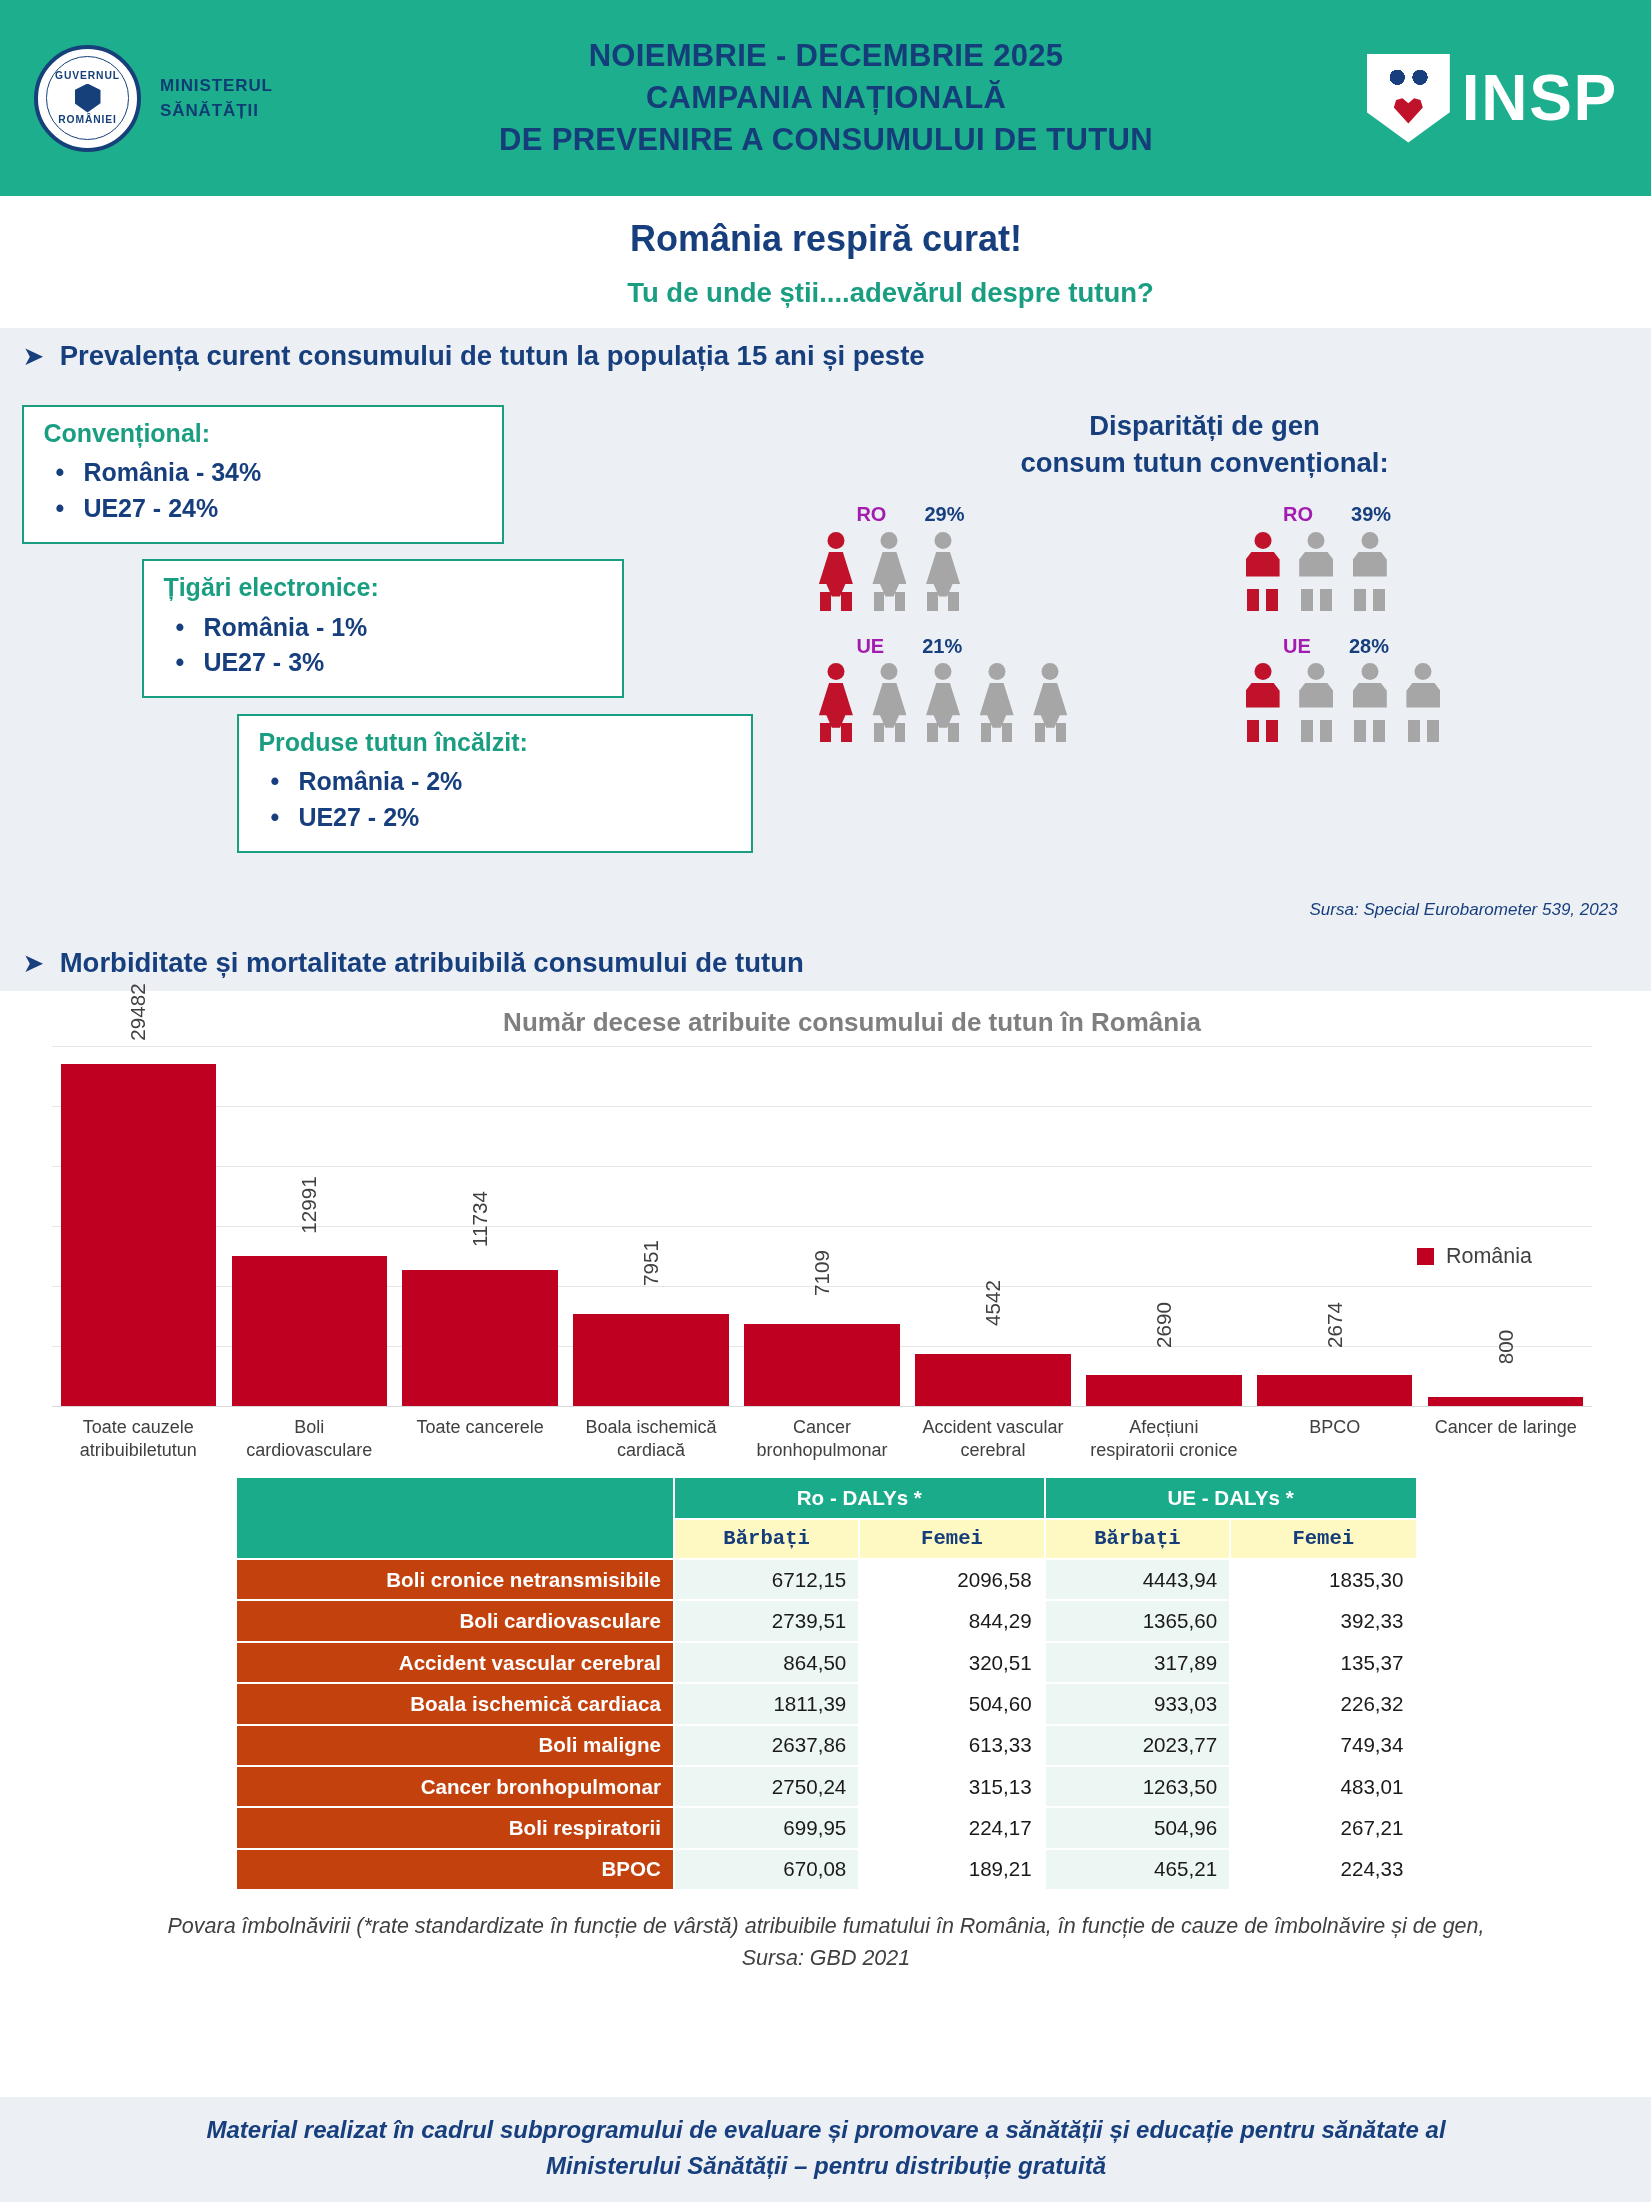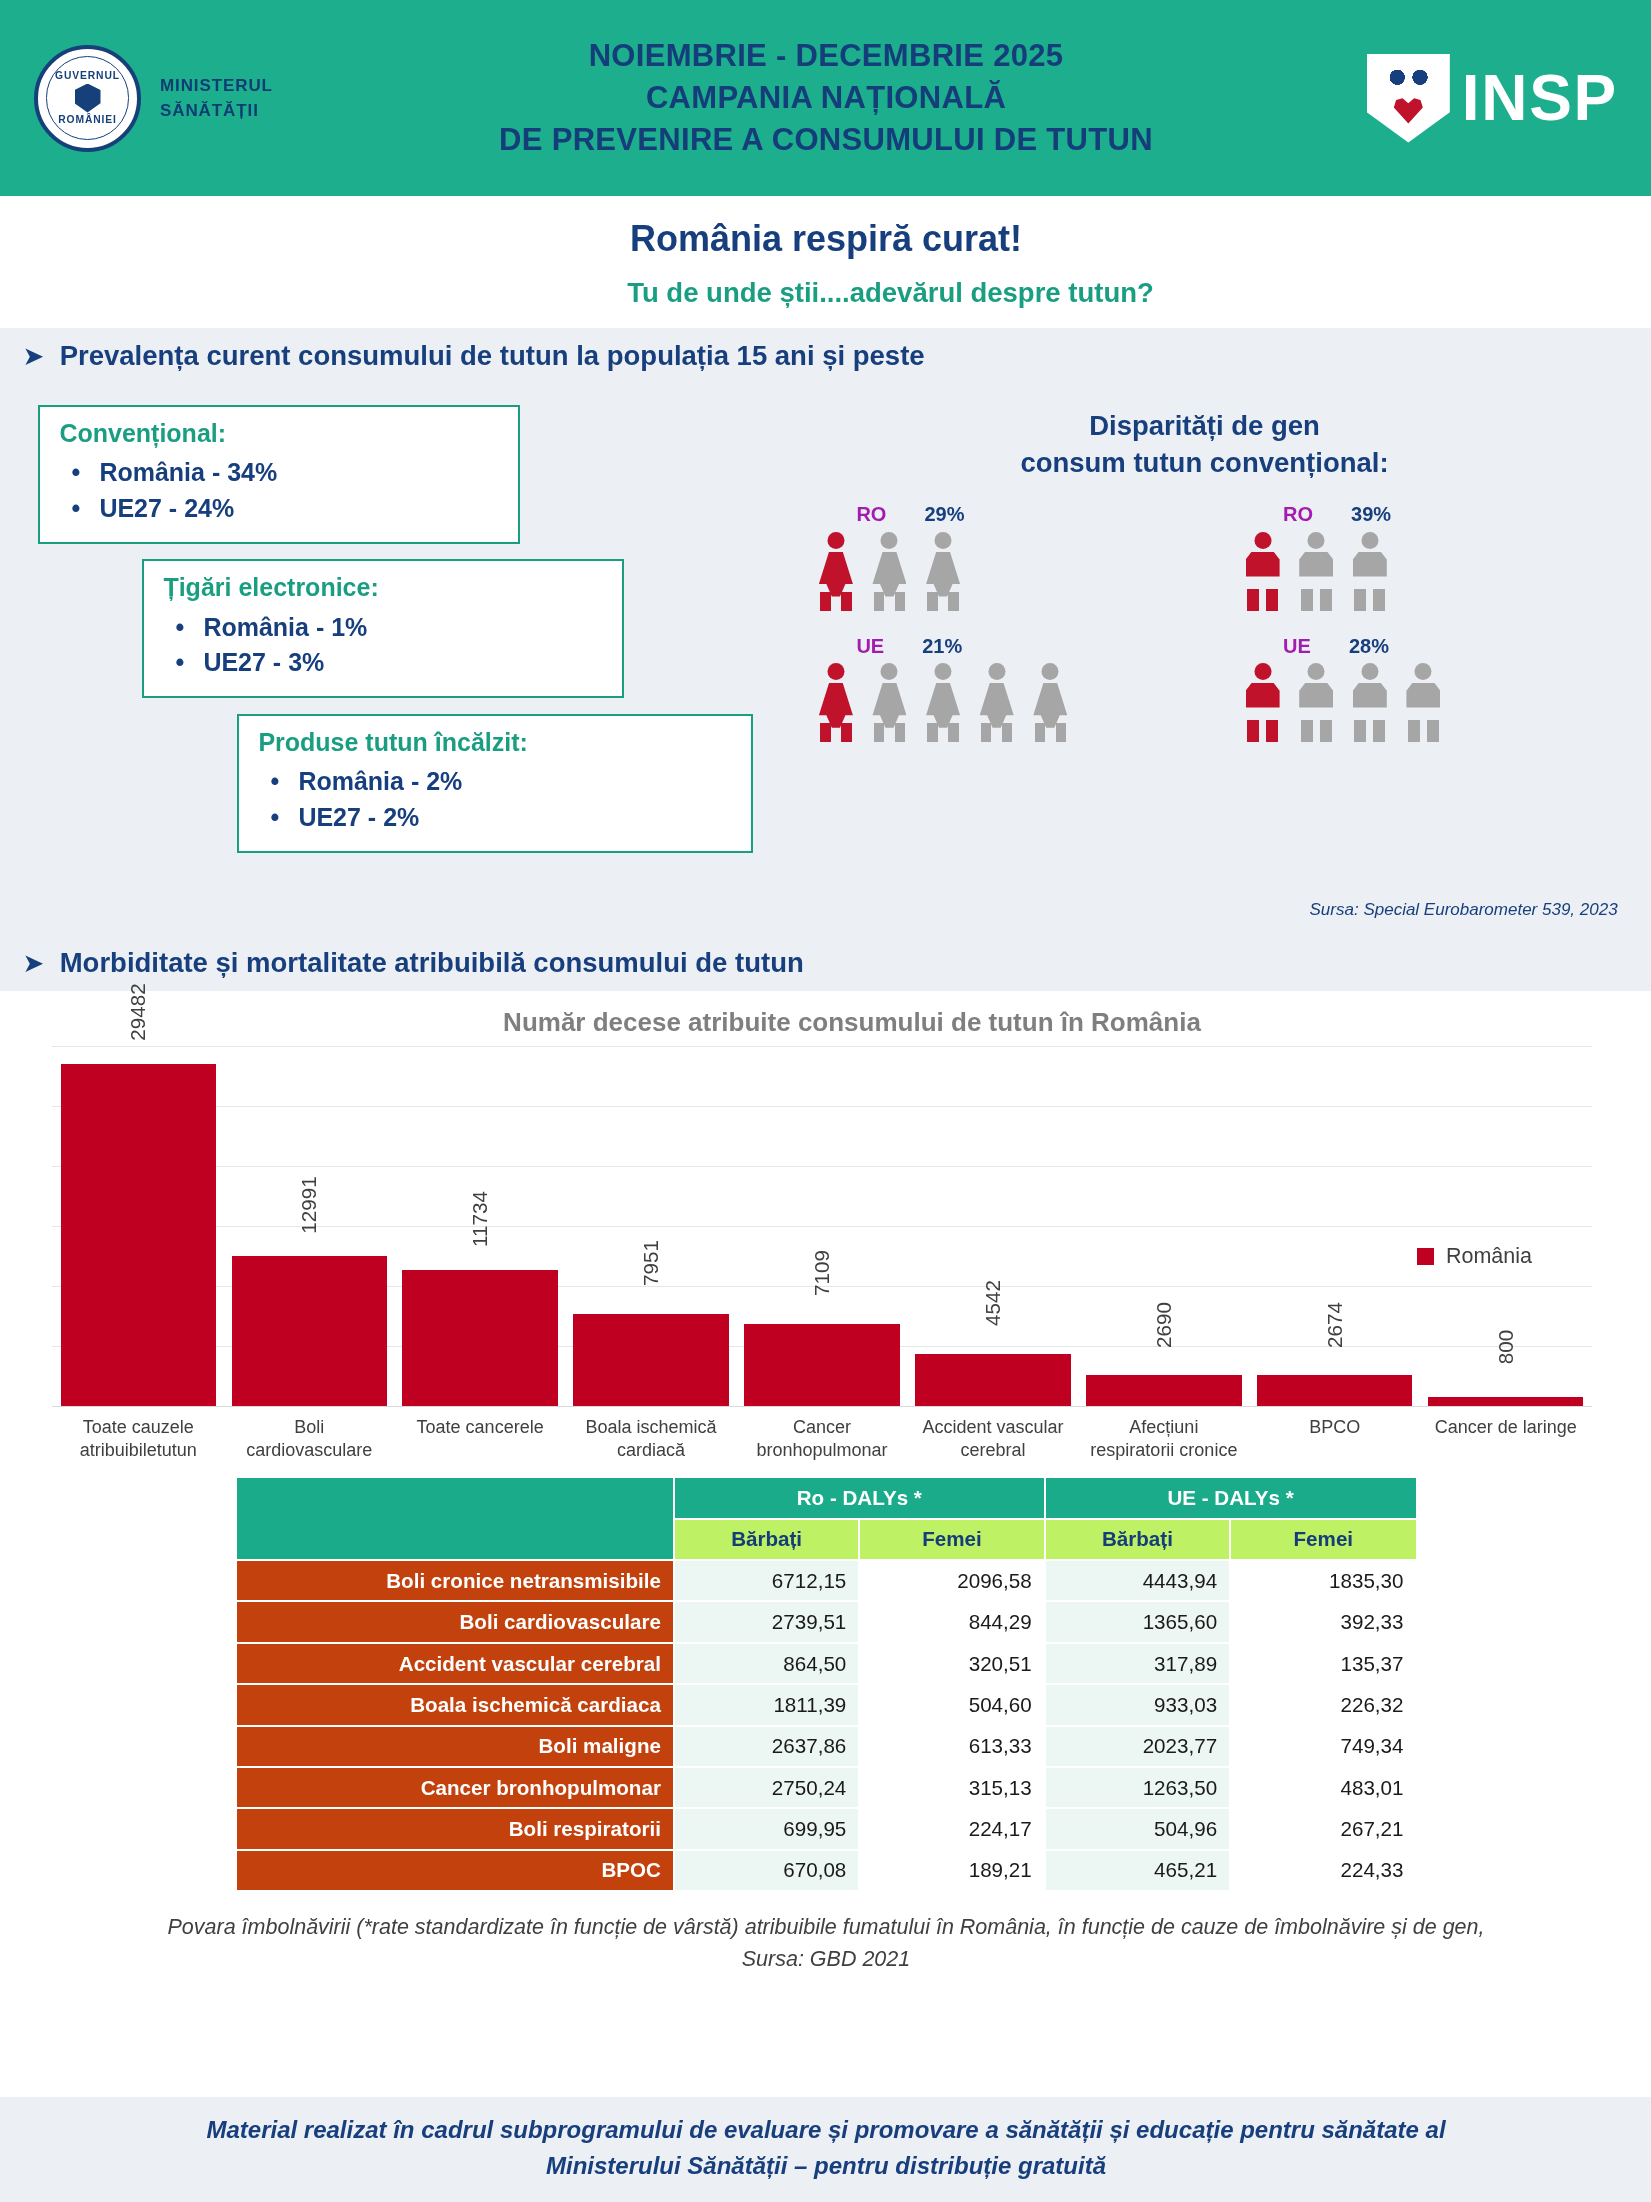--- a/index.html
+++ b/index.html
@@ -164,21 +164,21 @@
     padding: 8.6px 22.4px 19px 22.4px;
     min-height: 551px;
   }
   .sec1-left { width: 757px; position: relative; padding-top: 12px; }
   .factbox {
     border: 2.6px solid #1a9e82;
     background: #ffffff;
     padding: 12px 19px 15.5px 19px;
     margin-bottom: 15.5px;
   }
-  .factbox.b1 { width: 482px; margin-left: 16px; }
+  .factbox.b1 { width: 482px; margin-left: 0; }
   .factbox.b2 { width: 482px; margin-left: 120px; }
   .factbox.b3 { width: 516px; margin-left: 215px; }
   .factbox h4 {
     color: #1a9e82;
     font-size: 25px;
     font-weight: bold;
     margin-bottom: 6.9px;
   }
   .factbox ul { list-style: none; }
   .factbox li {
@@ -347,26 +347,27 @@
   th, td { padding: 7.7px 12px; }
   .th-blank { background: #1aab8a; }
   .th-group {
     background: #1aab8a;
     color: #ffffff;
     font-weight: bold;
     text-align: center;
     border-left: 2.6px solid #ffffff;
   }
   .th-sub {
-    background: #bef264;
+    background: #fef9c3;
     color: #143d7a;
     font-weight: bold;
     text-align: center;
     border-left: 2.6px solid #ffffff;
     border-top: 2.6px solid #ffffff;
+    font-family: Liberation Mono, monospace;
   }
   .row-label {
     background: #c2410c;
     color: #ffffff;
     font-weight: bold;
     text-align: right;
     border-top: 2.6px solid #ffffff;
     width: 361px;
   }
   td.num {

